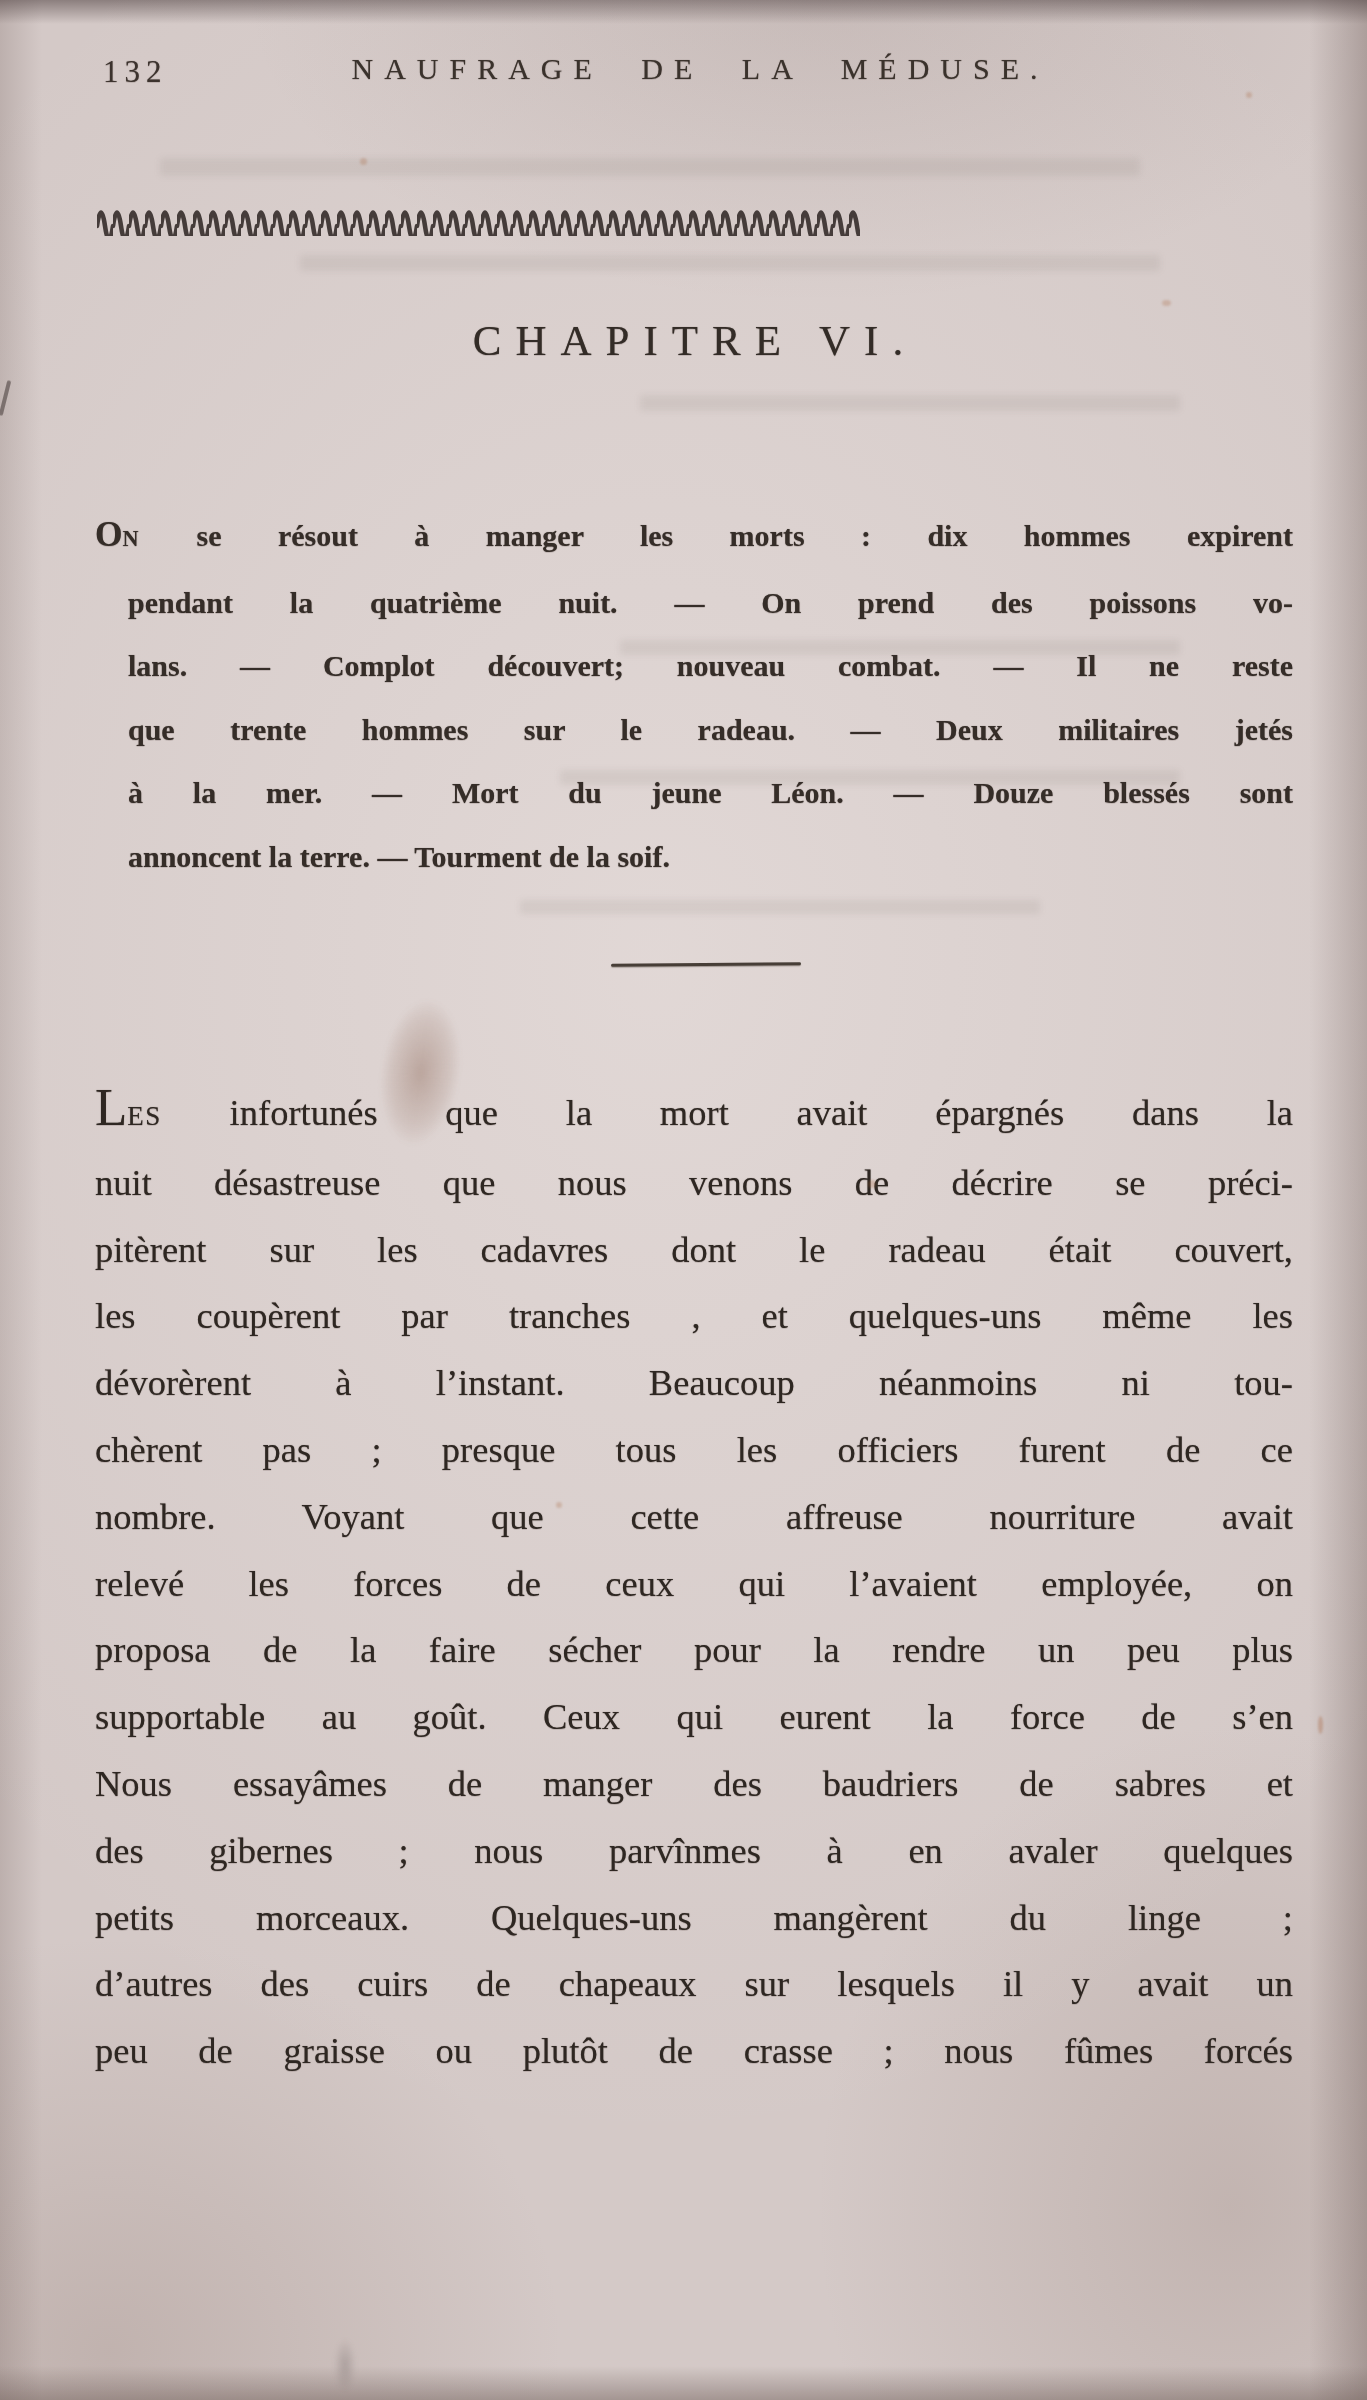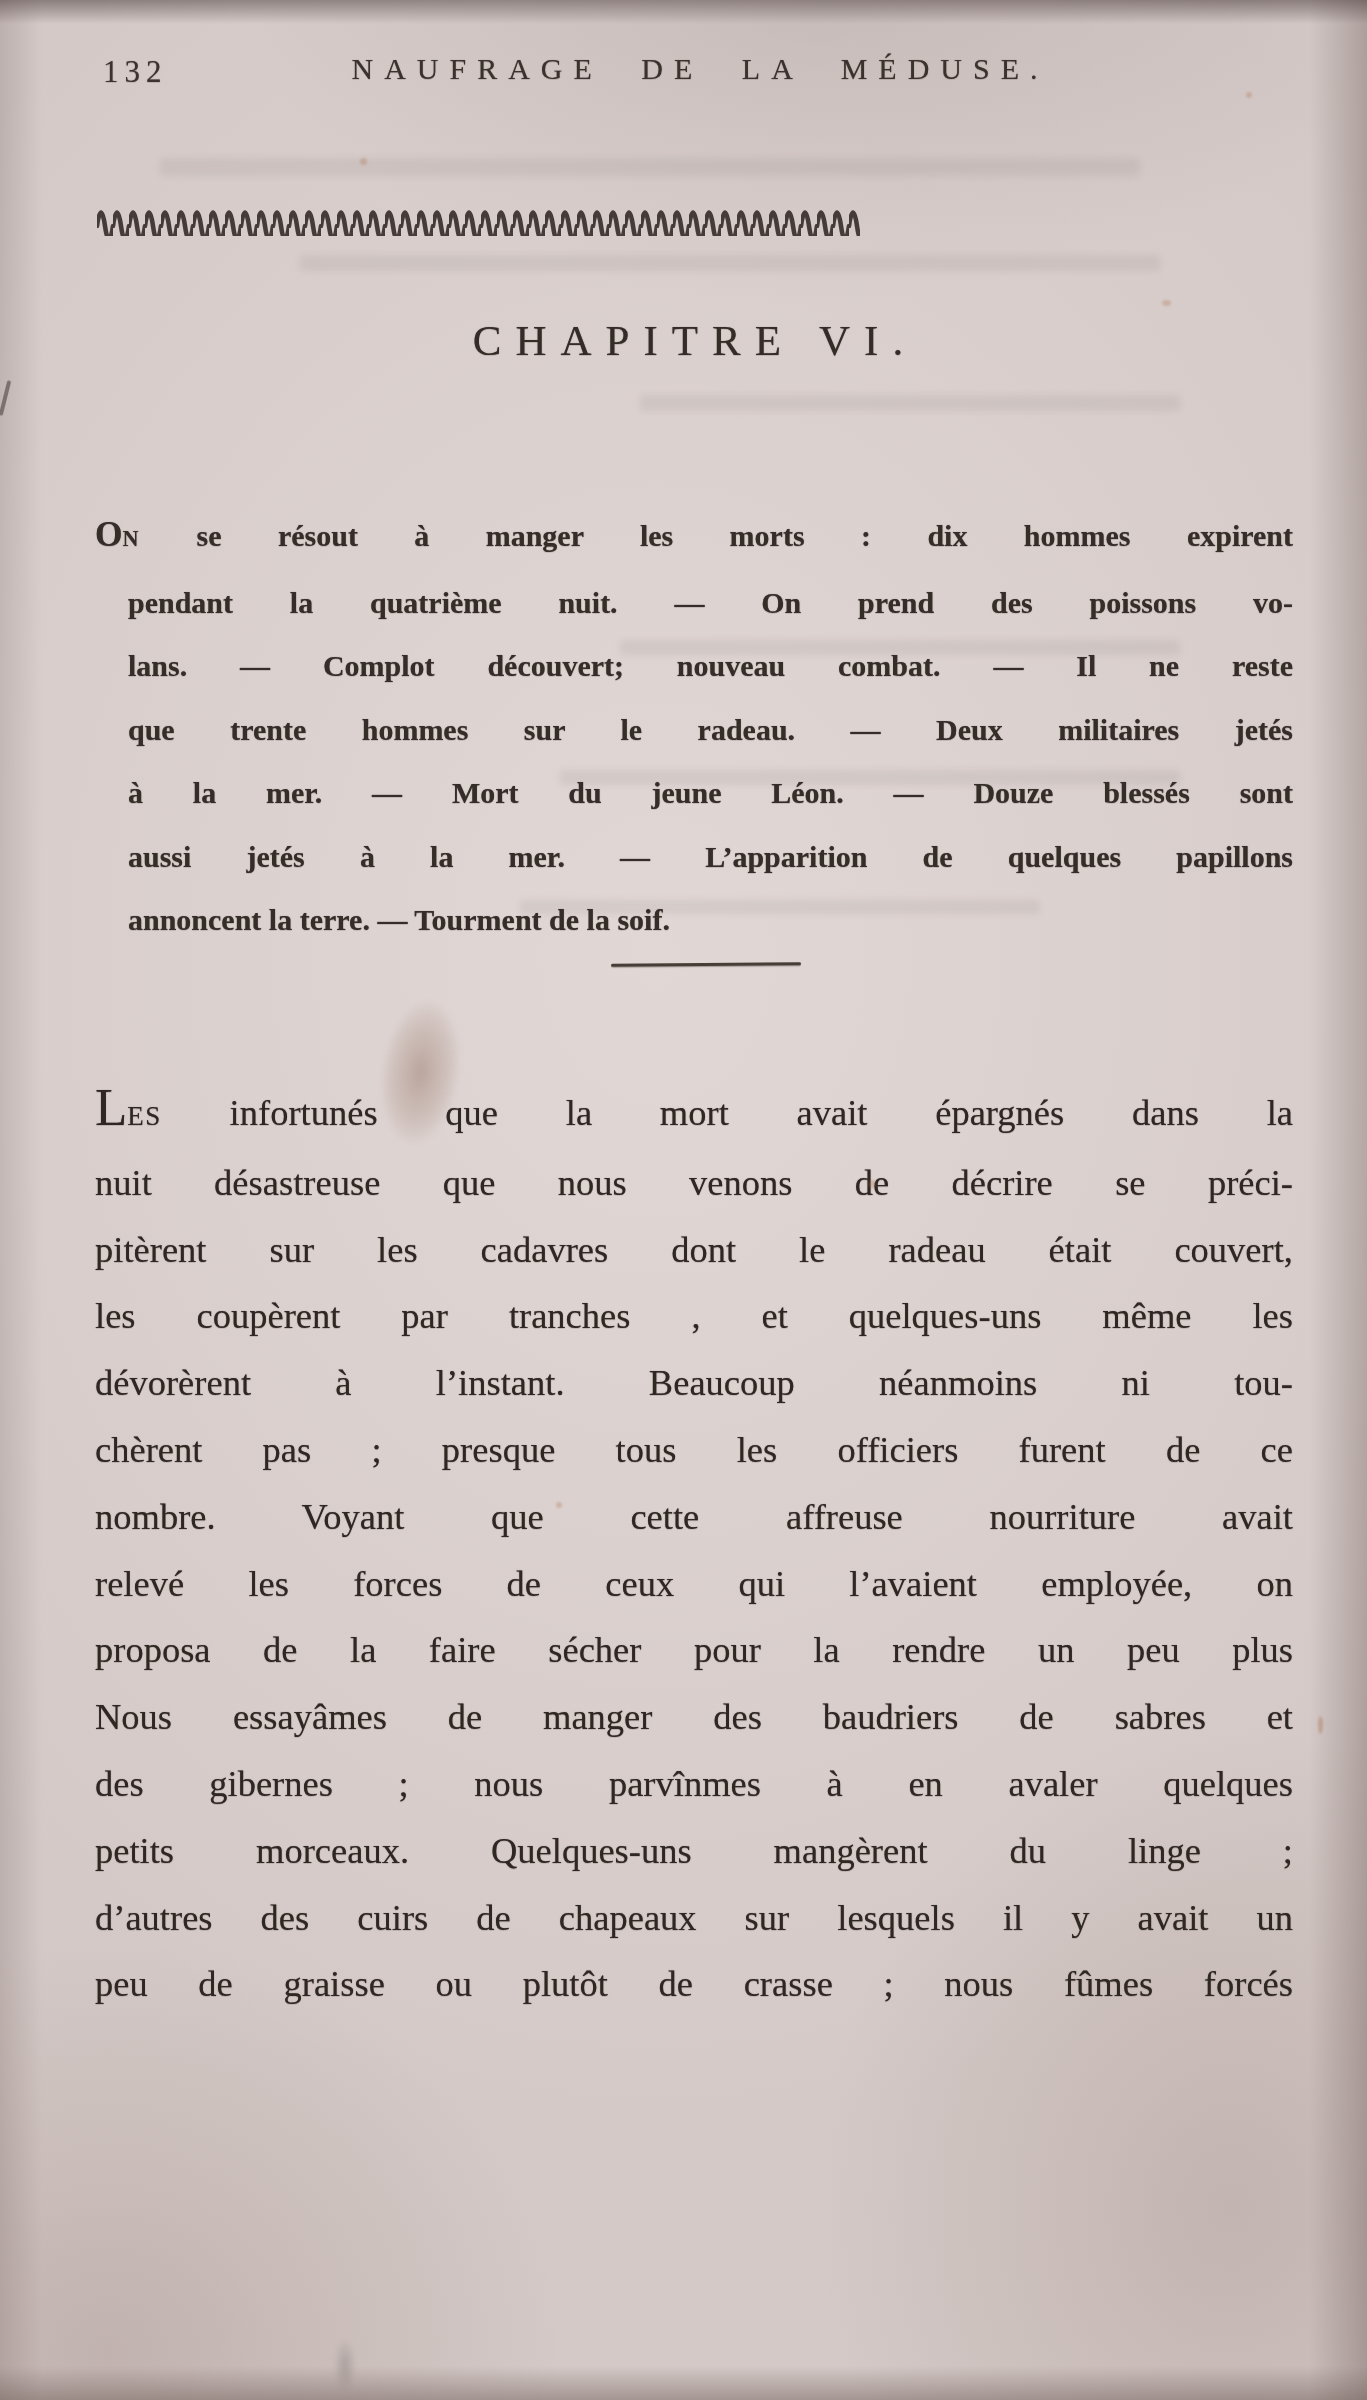--- a/index.html
+++ b/index.html
@@ -140,41 +140,41 @@
     <div class="argument txt">
       <div class="line first-line">
         <span class="lead-sm">O</span><span class="sc">n</span>
         <span>se résout à manger les morts : dix hommes expirent</span>
       </div>
       <div class="lines">
           <div class="line">pendant la quatrième nuit. — On prend des poissons vo-</div>
           <div class="line">lans. — Complot découvert; nouveau combat. — Il ne reste</div>
           <div class="line">que trente hommes sur le radeau. — Deux militaires jetés</div>
           <div class="line">à la mer. — Mort du jeune Léon. — Douze blessés sont</div>
-          <div class="line">aussi jetés à la mer. — L’apparition de quelques papillons</div>
           <div class="line">annoncent la terre. — Tourment de la soif.</div>
         </div>
     </div>
 
     <div class="divider"></div>
 
     <div class="bodytext txt">
       <div class="line">
         <span class="lead">L</span><span class="sc">es</span>
         <span>infortunés que la mort avait épargnés dans la</span>
       </div>
       <div class="lines">
           <div class="line">nuit désastreuse que nous venons de décrire se préci-</div>
           <div class="line">pitèrent sur les cadavres dont le radeau était couvert,</div>
           <div class="line">les coupèrent par tranches , et quelques-uns même les</div>
           <div class="line">dévorèrent à l’instant. Beaucoup néanmoins ni tou-</div>
           <div class="line">chèrent pas ; presque tous les officiers furent de ce</div>
           <div class="line">nombre. Voyant que cette affreuse nourriture avait</div>
           <div class="line">relevé les forces de ceux qui l’avaient employée, on</div>
           <div class="line">proposa de la faire sécher pour la rendre un peu plus</div>
+          <div class="line">supportable au goût. Ceux qui eurent la force de s’en</div>
           <div class="line">Nous essayâmes de manger des baudriers de sabres et</div>
           <div class="line">des gibernes ; nous parvînmes à en avaler quelques</div>
           <div class="line">petits morceaux. Quelques-uns mangèrent du linge ;</div>
           <div class="line">d’autres des cuirs de chapeaux sur lesquels il y avait un</div>
           <div class="line">peu de graisse ou plutôt de crasse ; nous fûmes forcés</div>
         </div>
     </div>
 
   </div>
 

